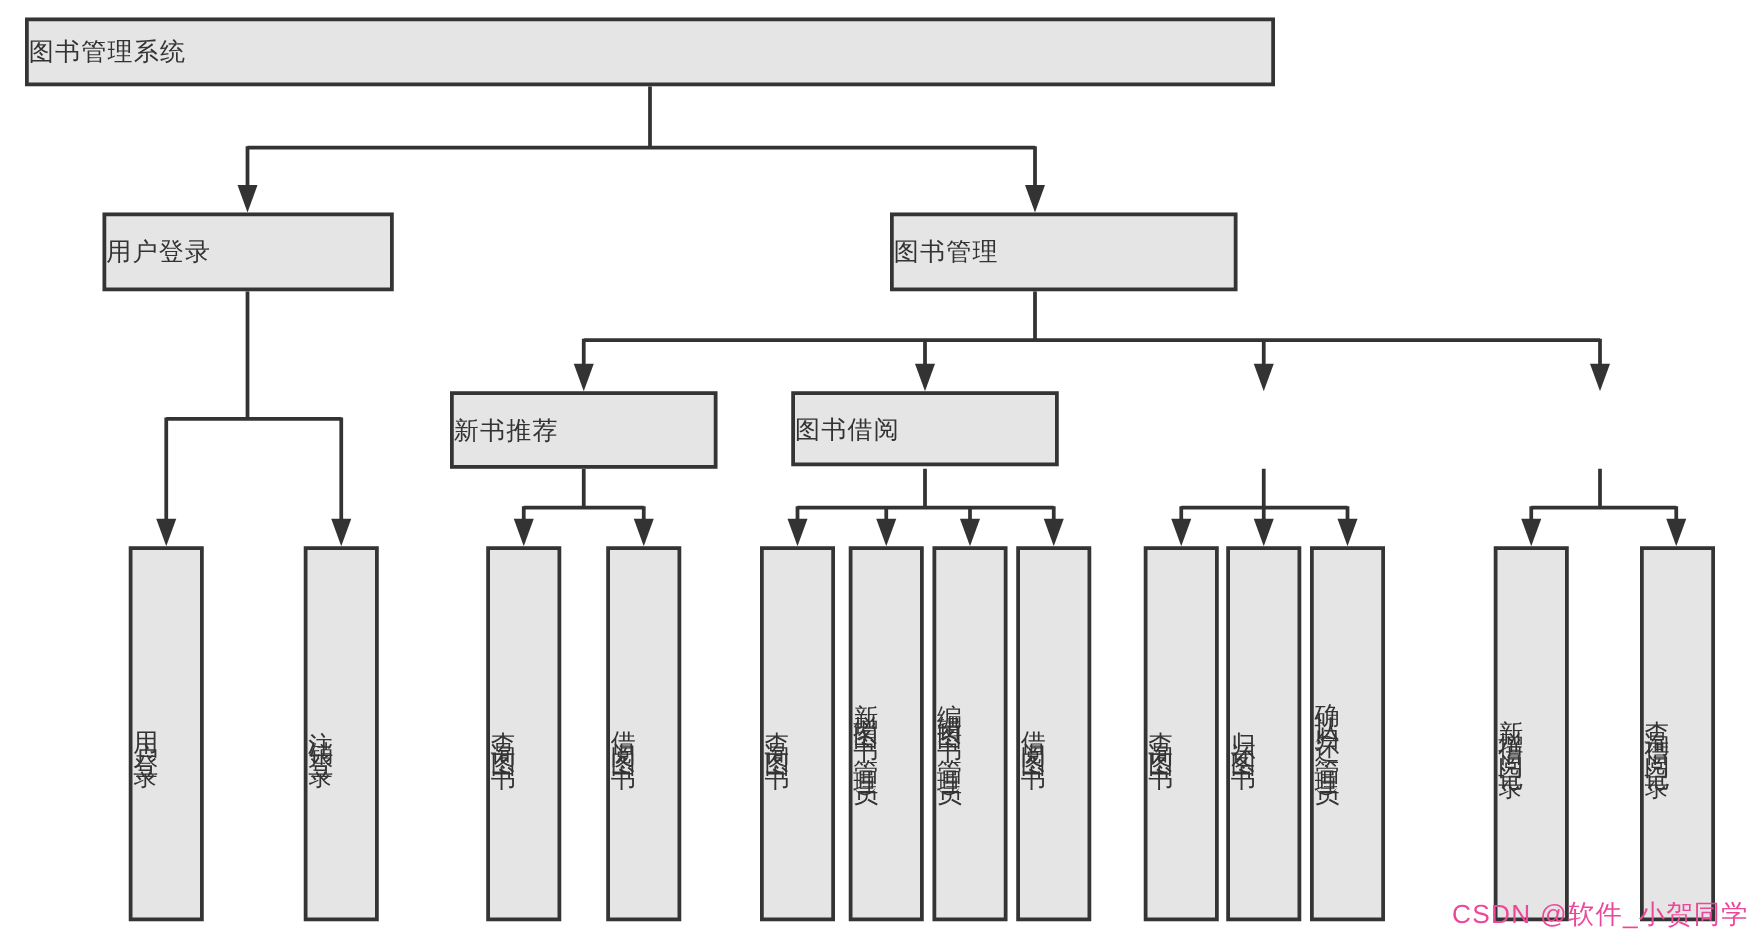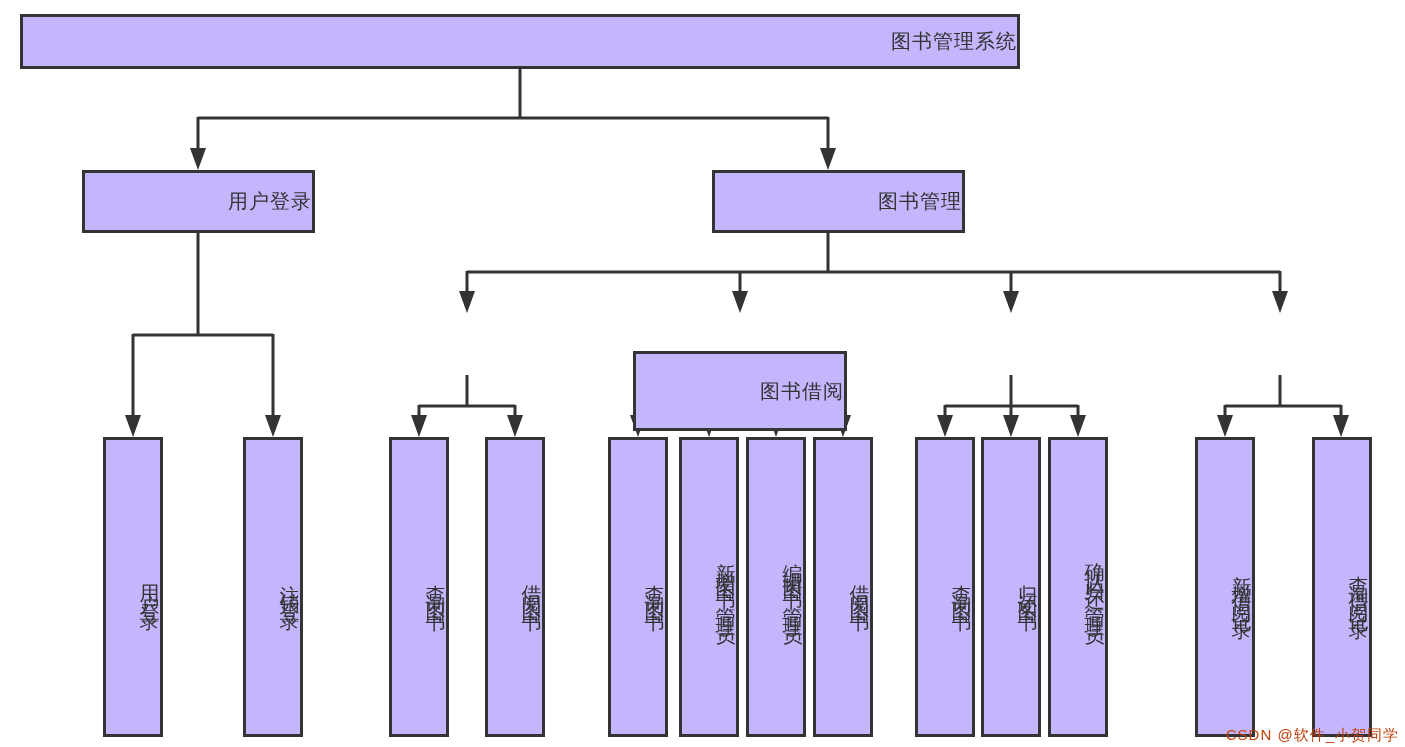--- a/index.html
+++ b/index.html
@@ -10,42 +10,42 @@
     background: #ffffff;
     font-family: "Liberation Sans", "DejaVu Sans", sans-serif;
     color: #333333;
     overflow: hidden;
   }
   #wires { position: absolute; left: 0; top: 0; width: 1405px; height: 747px; }
   .box {
     position: absolute;
     box-sizing: border-box;
     border: 3px solid #343434;
-    background: #c4b5fd;
+    background: #e5e5e5;
     display: flex;
     align-items: center;
-    justify-content: flex-end;
+    justify-content: flex-start;
     font-size: 20px;
     letter-spacing: 1px;
     color: #333333;
     z-index: 2;
   }
   .leaf span {
     writing-mode: vertical-rl;
     text-orientation: mixed;
     letter-spacing: 9px;
     line-height: 1;
     font-size: 20px;
   }
   .watermark {
     position: absolute;
     right: 6px;
     bottom: 2px;
-    font-size: 15px;
-    color: #c2410c;
+    font-size: 21px;
+    color: #ec4899;
     letter-spacing: 1px;
     z-index: 3;
   }
 </style>
 </head>
 <body>
 
 <div id="stage">
 
   <svg id="wires" viewBox="0 0 1405 747" xmlns="http://www.w3.org/2000/svg" aria-hidden="true">
@@ -88,25 +88,28 @@
     </g>
   </svg>
 
   <div class="box" style="left:20px; top:14px; width:1000px; height:55px;">
     <span>图书管理系统</span>
   </div>
 
   <div class="box" style="left:82px; top:170px; width:233px; height:63px;">
     <span>用户登录</span>
   </div>
-  <div class="box" style="left:712px; top:170px; width:253px; height:63px;padding-left:41px;">
+  <div class="box" style="left:712px; top:170px; width:278px; height:63px;">
     <span>图书管理</span>
   </div>
 
-  <div class="box" style="left:633px; top:313px; width:214px; height:80px;margin-top:38px;">
+  <div class="box" style="left:360px; top:313px; width:214px; height:62px;">
+    <span>新书推荐</span>
+  </div>
+  <div class="box" style="left:633px; top:313px; width:214px; height:60px;">
     <span>图书借阅</span>
   </div>
 
   <div class="box leaf" style="left:103px; top:437px; width:60px; height:300px;">
     <span>用户登录</span>
   </div>
   <div class="box leaf" style="left:243px; top:437px; width:60px; height:300px;">
     <span>注销登录</span>
   </div>
 

